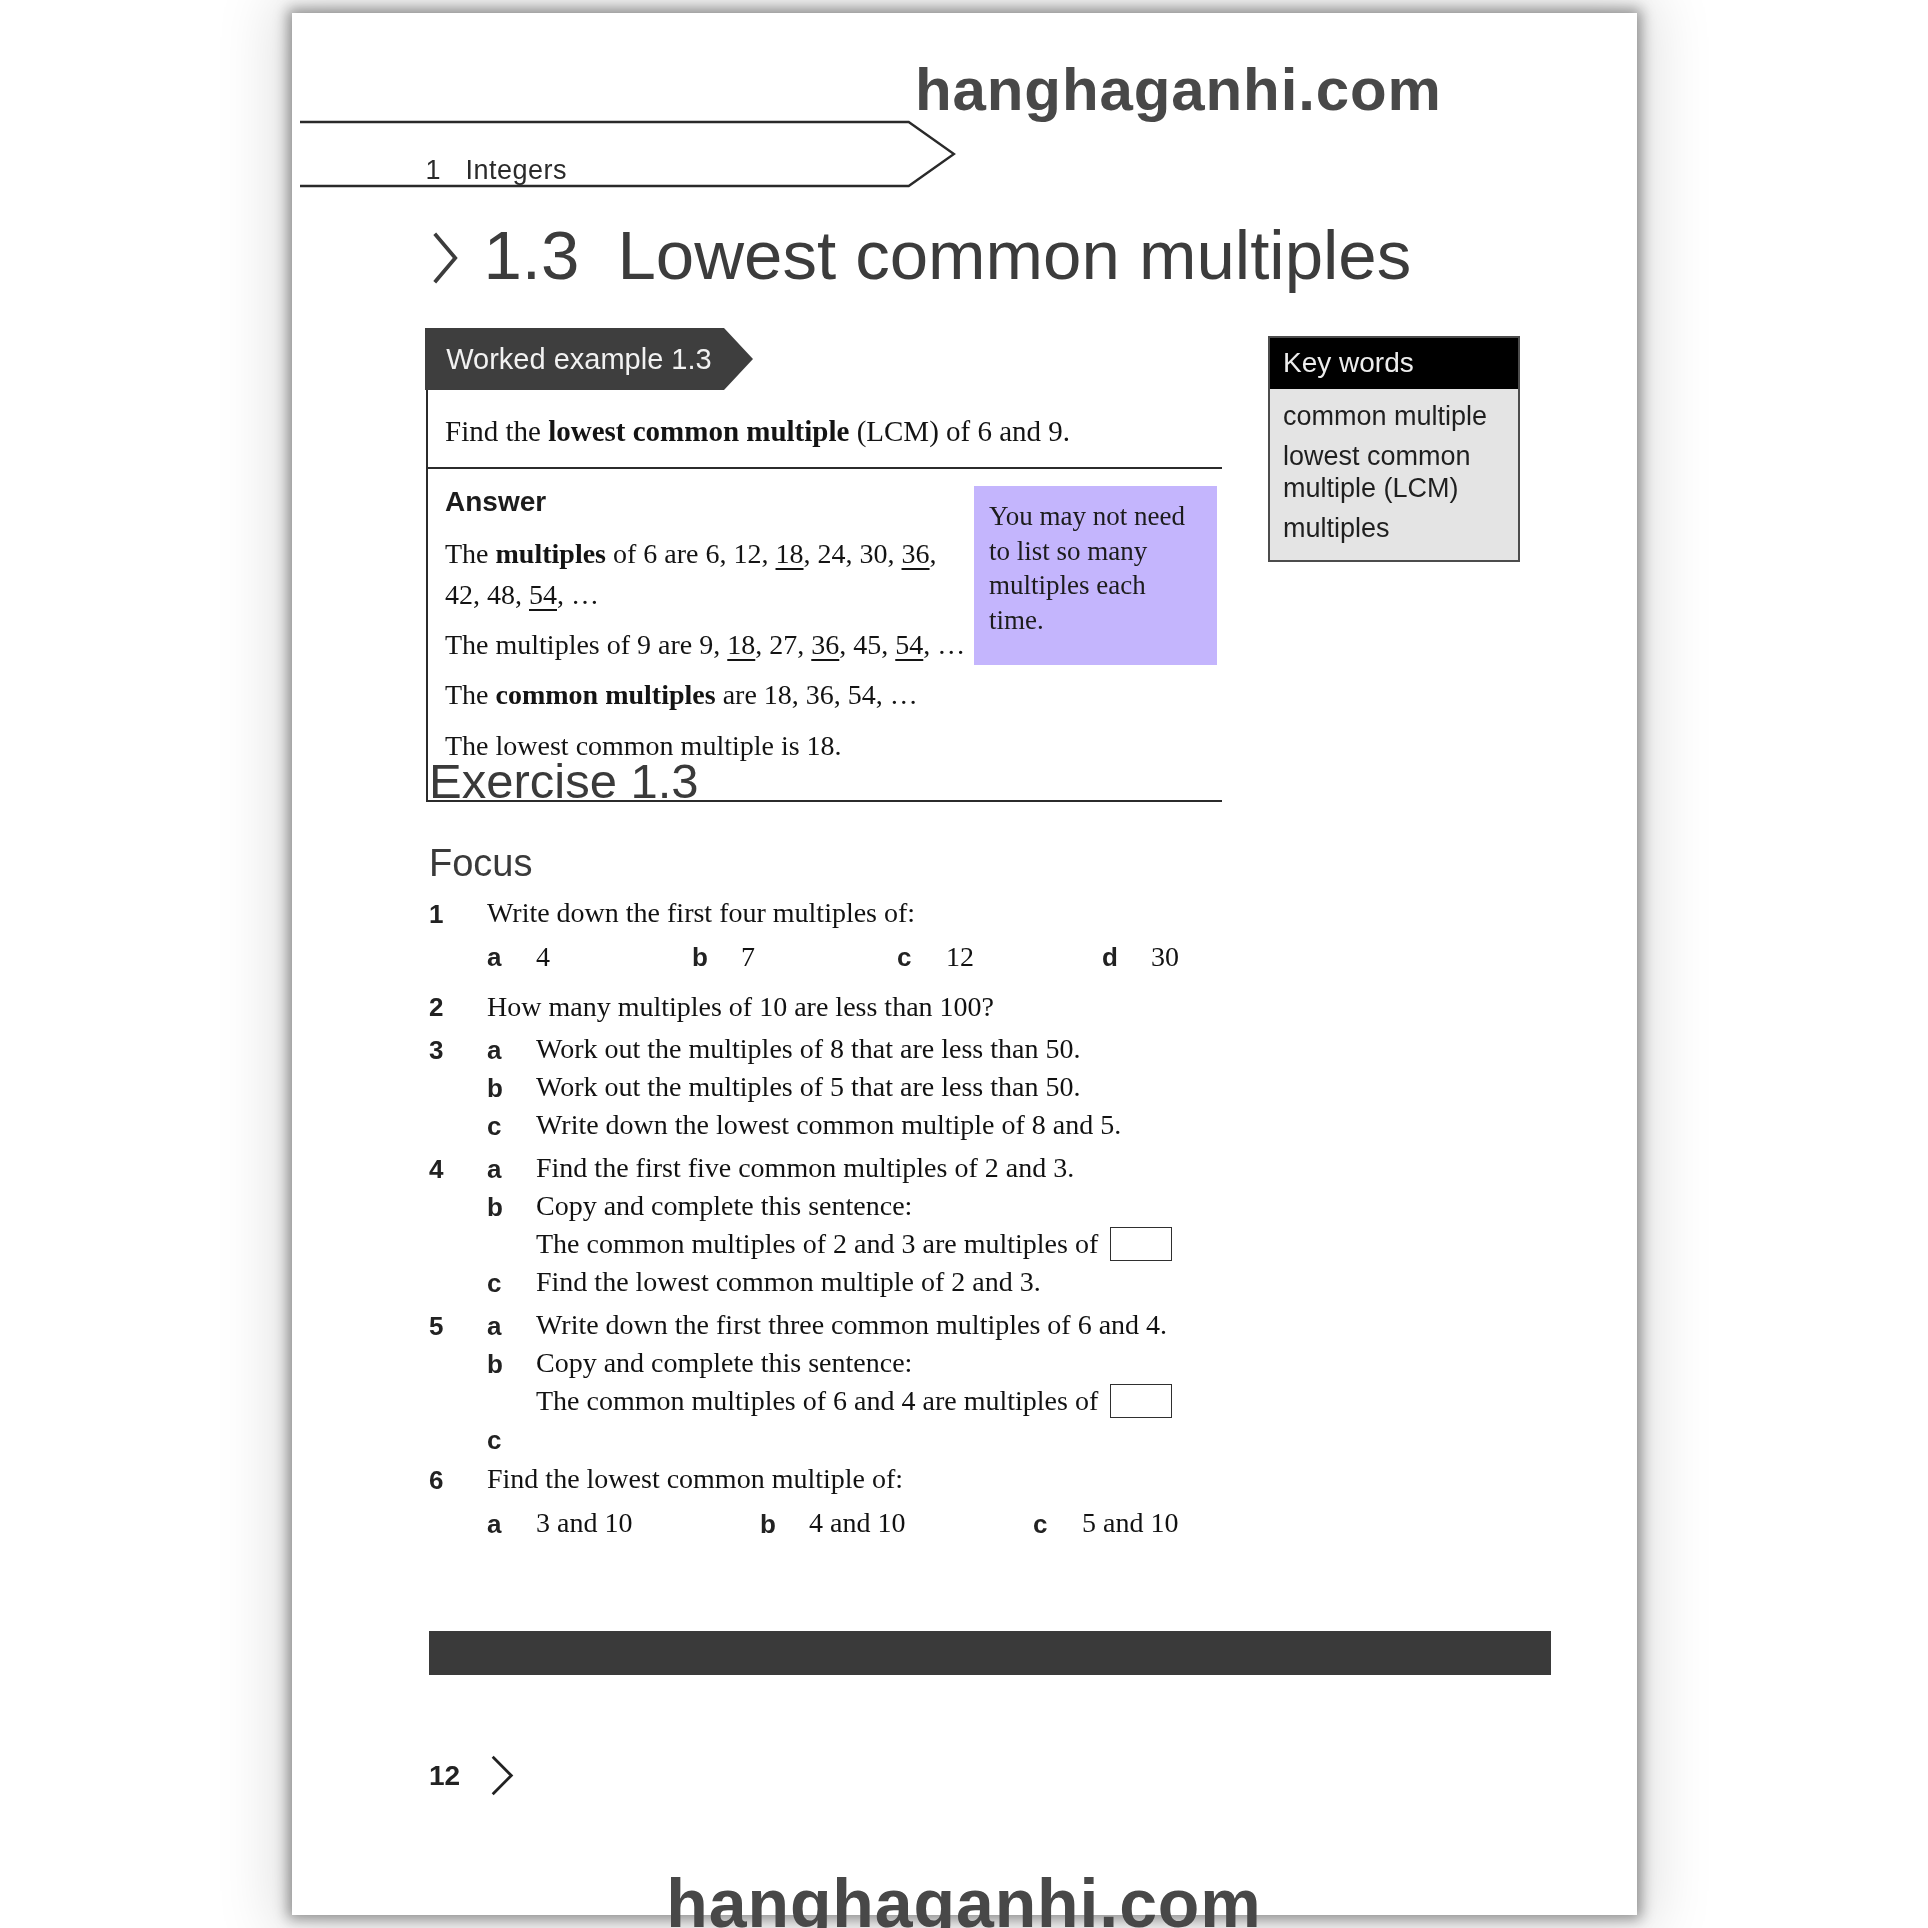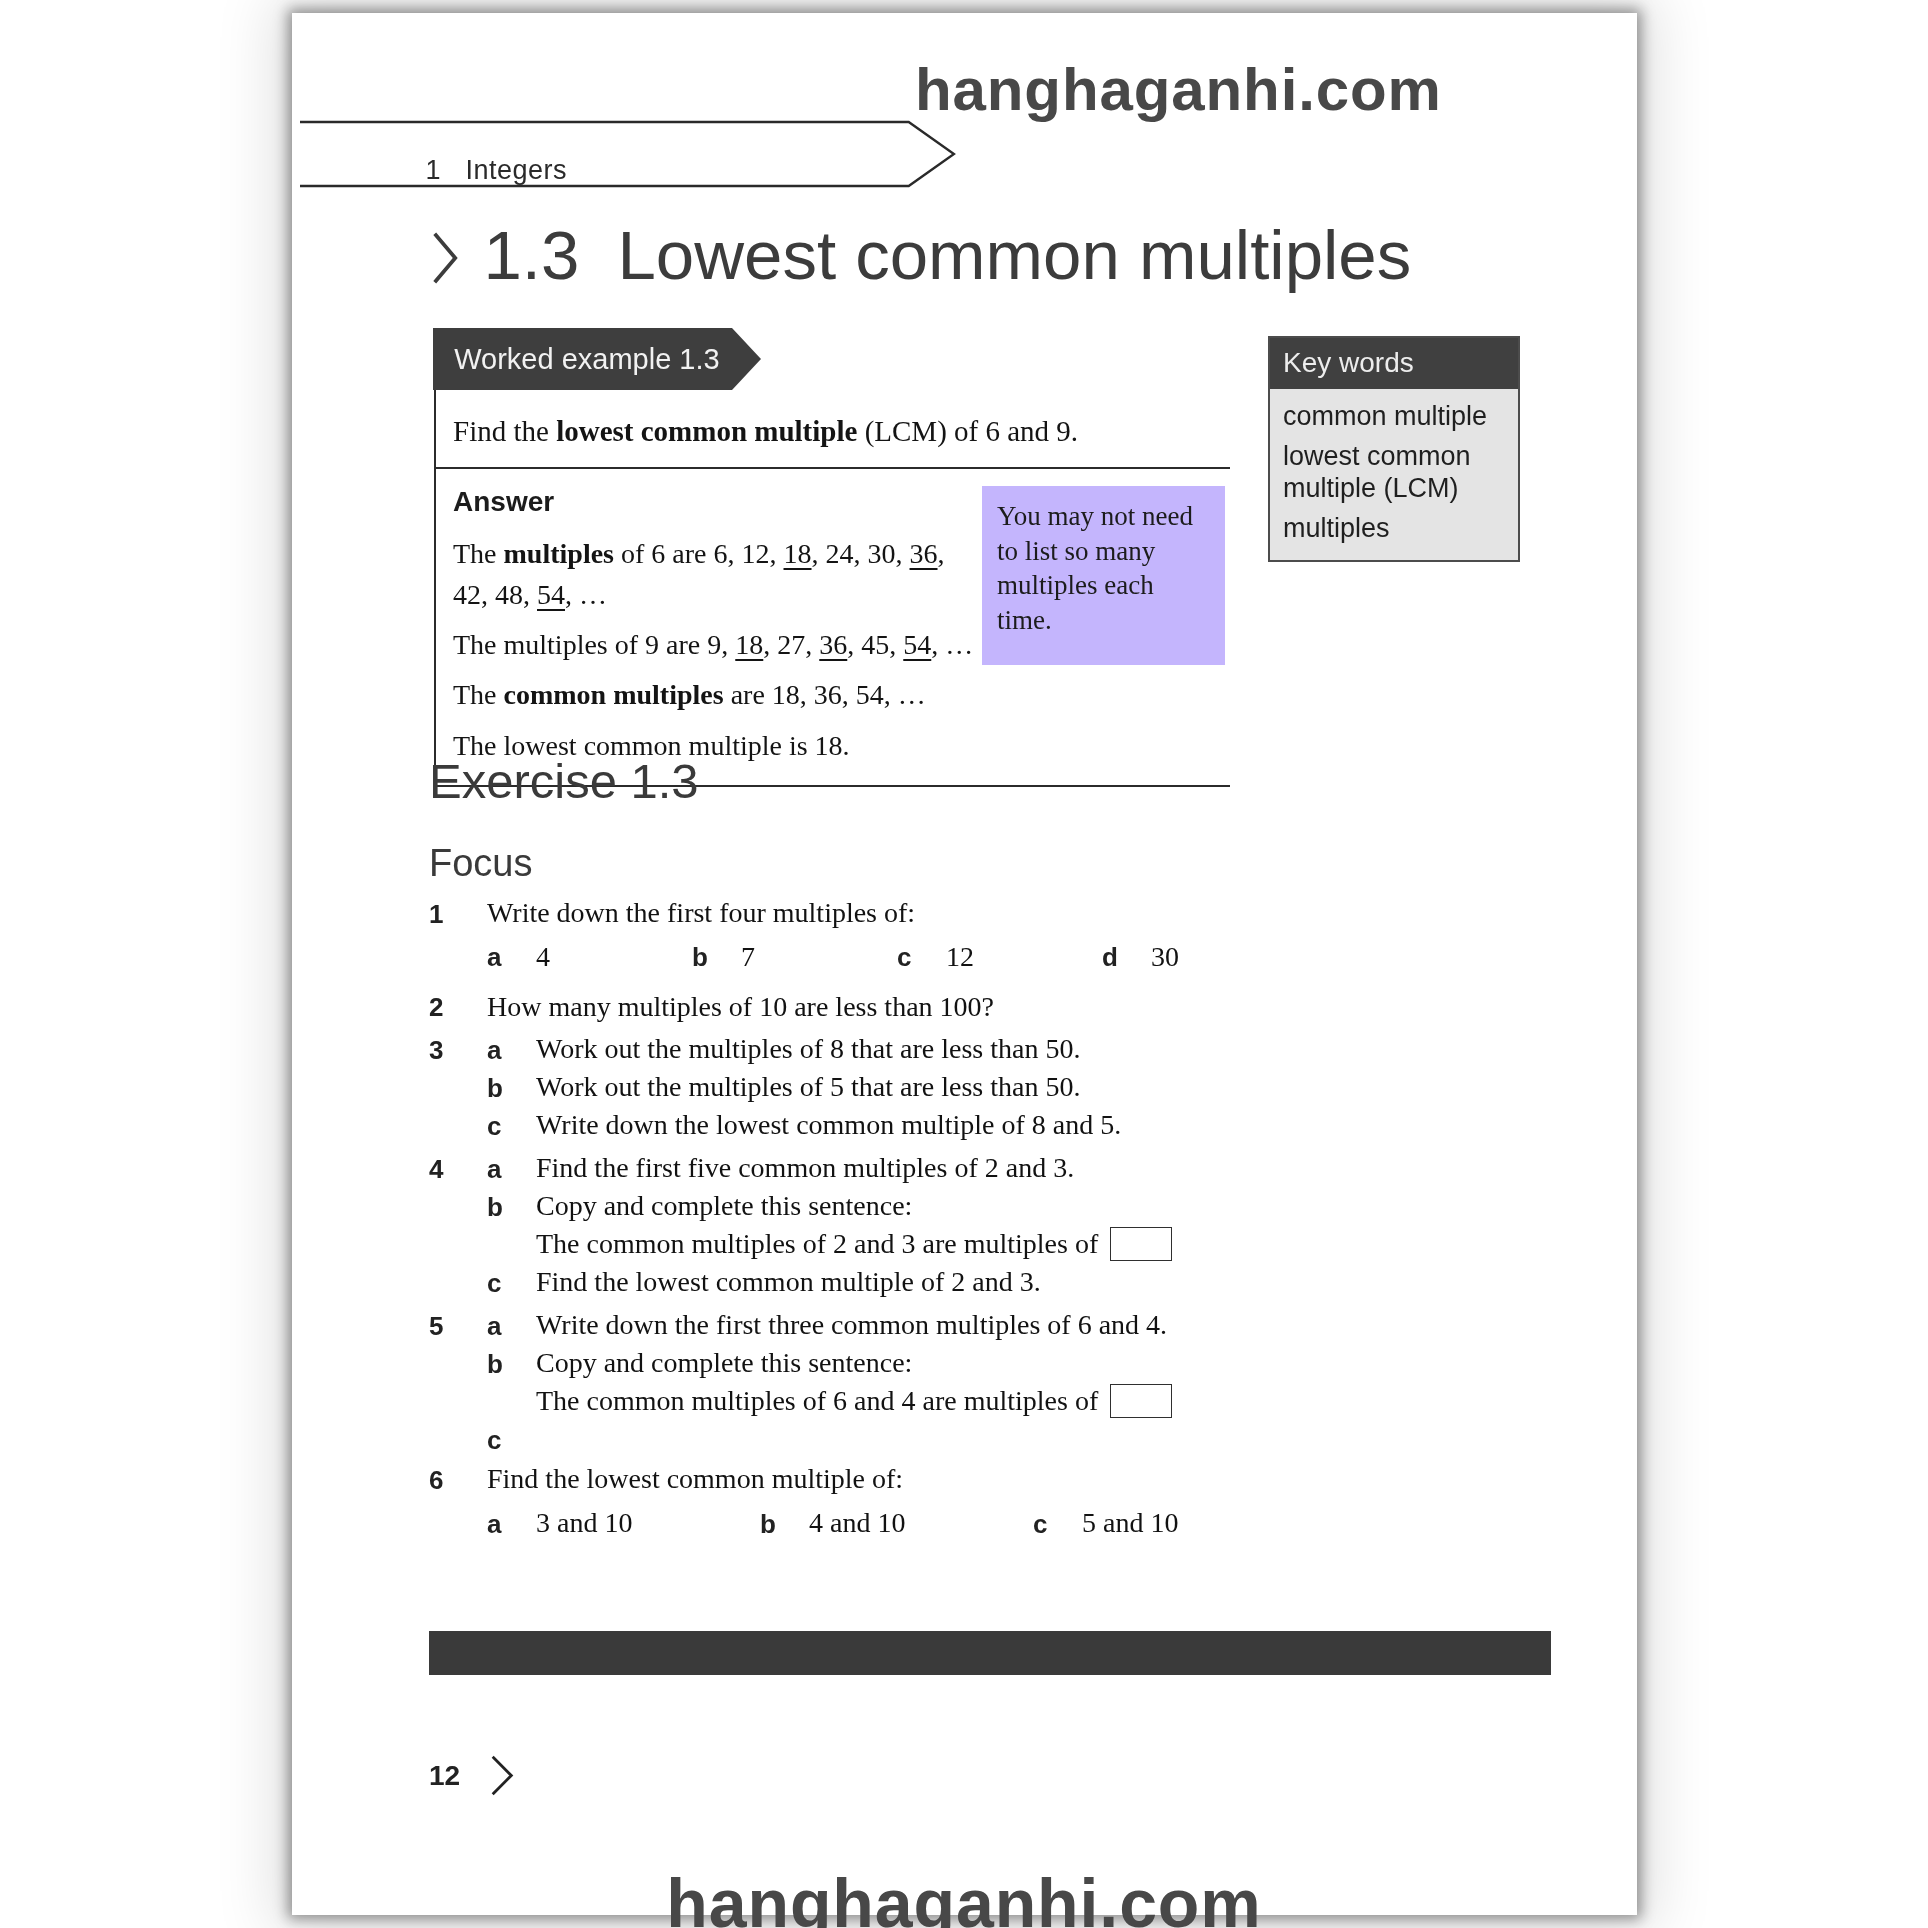--- a/index.html
+++ b/index.html
@@ -27,23 +27,23 @@
   .section-title{
     position:absolute;left:139px;top:203px;
     display:flex;align-items:center;
     color:#3c3c3c;
   }
   .sec-chev{margin-right:24.5px;margin-top:5.6px;}
   .sec-num{font-size:69px;}
   .sec-name{font-size:69px;margin-left:38px;}
   
   .worked-box{
-    position:absolute;left:142px;top:315px;width:796px;
+    position:absolute;left:134px;top:315px;width:796px;
     border-left:2.8px solid #2b2b2b;border-bottom:2.8px solid #2b2b2b;
-    padding-bottom:19px;
+    padding-bottom:34px;
     box-sizing:border-box;
   }
   .we-ribbon{
     position:relative;margin-left:-2.8px;width:299px;height:62px;
     background:#3e3e3e;color:#f2f2f2;font-size:29px;line-height:62px;
     padding-left:21px;box-sizing:border-box;
   }
   .we-ribbon::after{
     content:"";position:absolute;right:-29px;top:0;
     border-left:29px solid #3e3e3e;
@@ -68,21 +68,21 @@
     position:absolute;left:546px;top:158px;width:243px;height:179px;
     background:#c4b5fd;padding:13px 15px;box-sizing:border-box;
     font-family:"Liberation Serif", serif;font-size:27px;line-height:1.28;color:#1c1c1c;
   }
   
   .keywords{
     position:absolute;left:976px;top:323px;width:252px;
     border:2.8px solid #4c4c4c;background:#e4e4e4;box-sizing:border-box;
   }
   .kw-header{
-    background:#404040;color:#ededed;font-size:28px;
+    background:#000000;color:#ededed;font-size:28px;
     padding:8.5px 13px 10.4px 13px;
   }
   .kw-body{padding:11.3px 13px 15px 13px;}
   .kw-item{font-size:27px;color:#1f1f1f;line-height:1.2;margin-bottom:7.5px;}
   .kw-item:last-child{margin-bottom:0;}
   
   .exercise-title{position:absolute;left:137px;top:740px;font-size:49px;color:#3a3a3a;}
   .focus-title{position:absolute;left:137px;top:829px;font-size:38px;color:#3a3a3a;}
   .questions{position:absolute;left:137px;top:881px;width:1139px;}
   .q{display:flex;margin-bottom:4.7px;}

